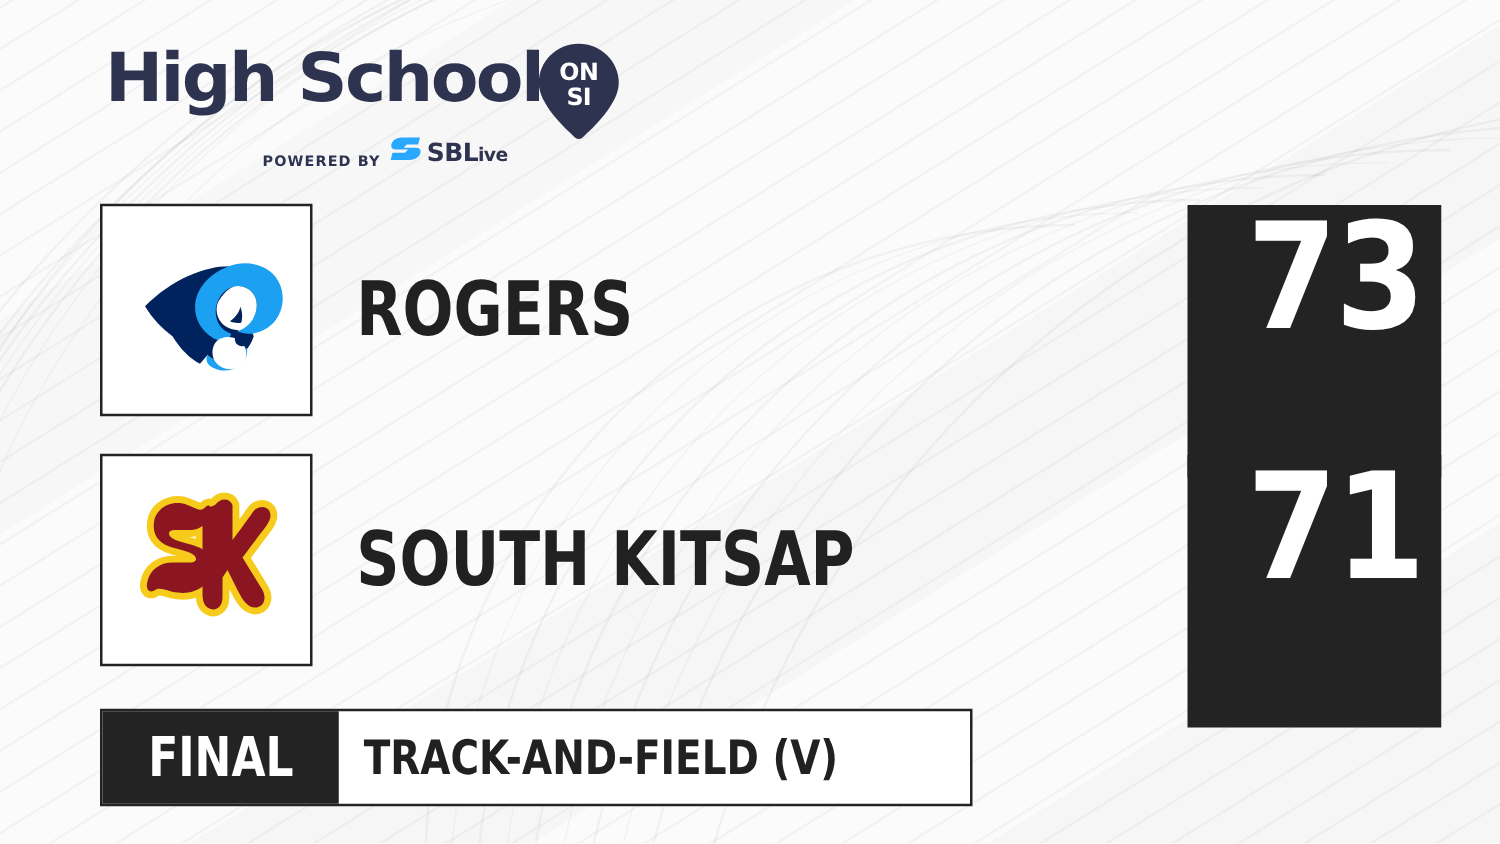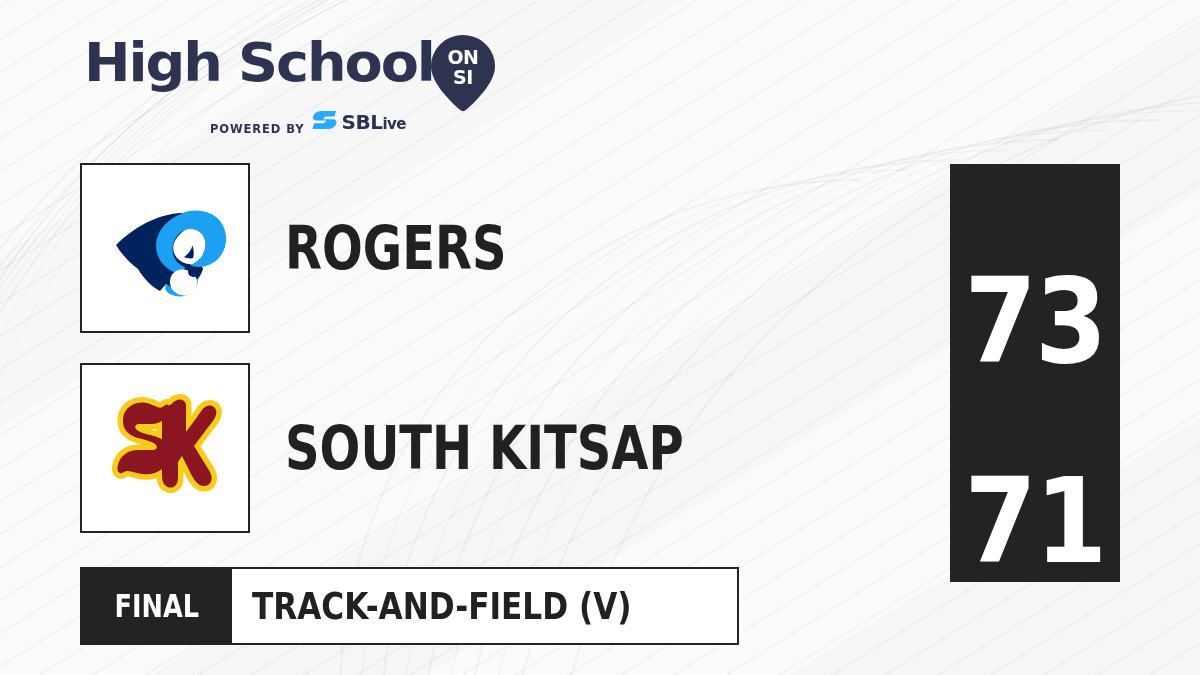--- a/index.html
+++ b/index.html
@@ -144,22 +144,23 @@
   }
 
   .score-box {
     position: absolute;
     left: 870px;
     top: 1px;
     width: 170px;
     height: 218px;
     background: #232323;
     display: flex;
-    align-items: flex-end;
+    align-items: flex-start;
     justify-content: center;
+    padding-left: 33px;
   }
   .score-value {
     font-family: "DejaVu Sans", sans-serif;
     font-weight: 700;
     font-size: 118px;
     line-height: 1;
     color: #ffffff;
     letter-spacing: -2px;
     transform: scaleX(0.88) translateY(-2px);
     transform-origin: center;
@@ -179,21 +180,21 @@
   }
   .status-state {
     background: #232323;
     color: #ffffff;
     display: flex;
     align-items: center;
     justify-content: center;
     padding: 0 22px;
     font-family: "DejaVu Sans", sans-serif;
     font-weight: 700;
-    font-size: 32px;
+    font-size: 44px;
     letter-spacing: 0px;
     transform-origin: center;
   }
   .status-state span {
     display: block;
     transform: scaleX(0.80);
   }
   .status-sport {
     display: flex;
     align-items: center;

